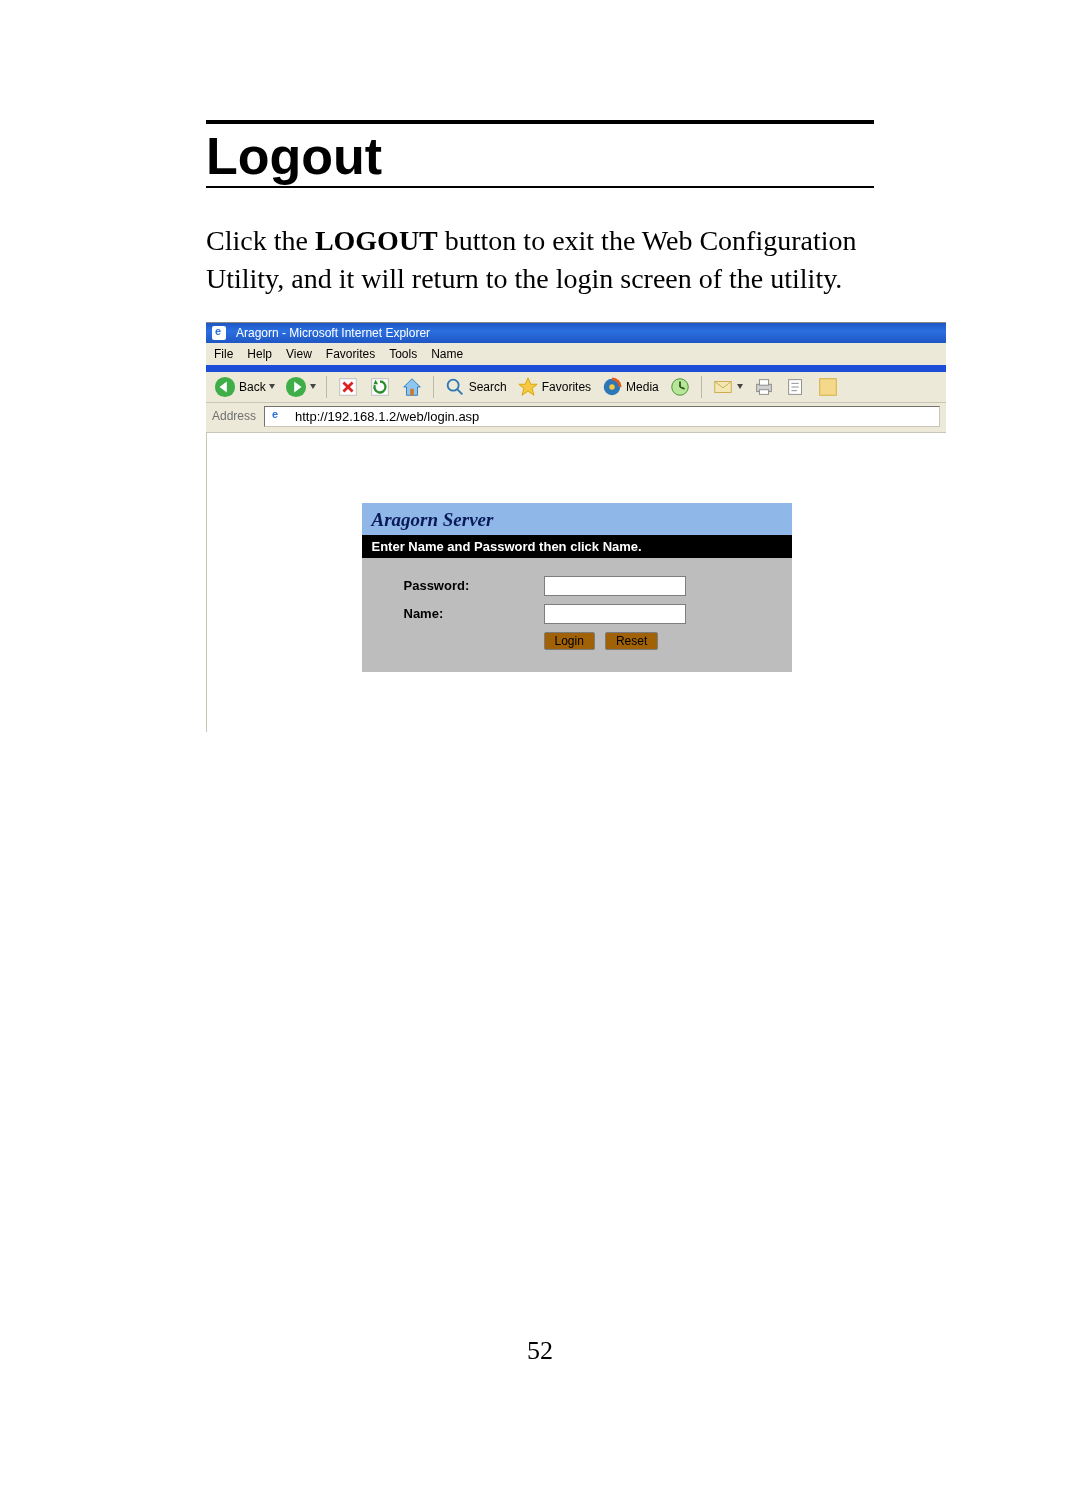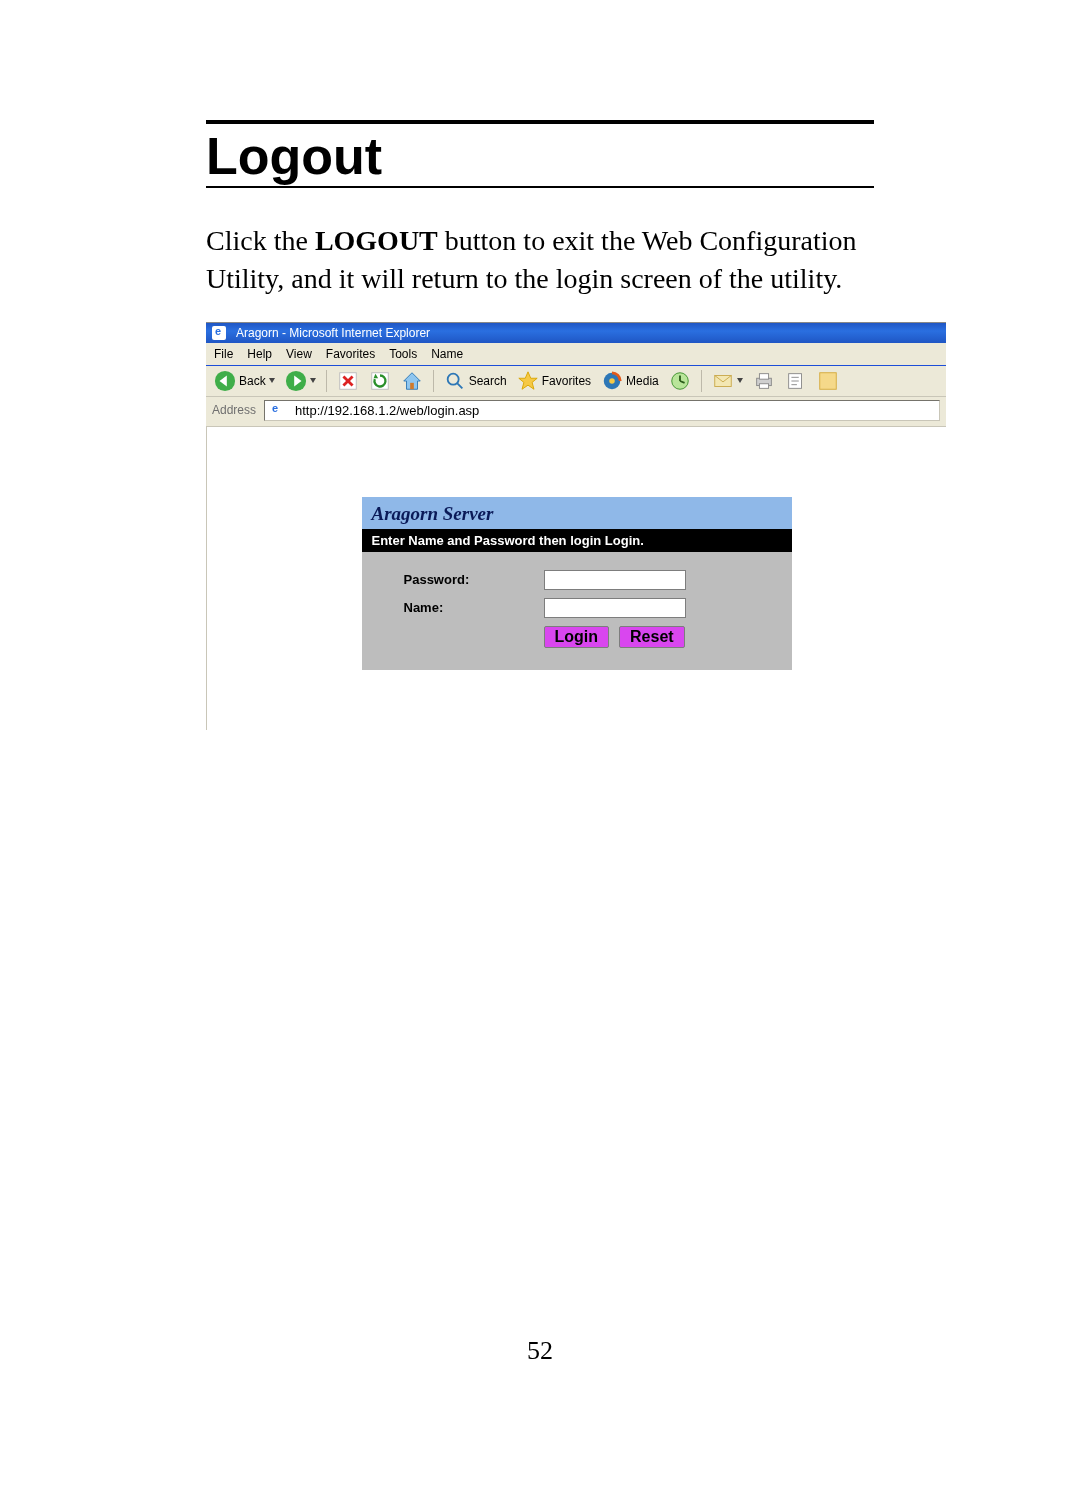--- a/index.html
+++ b/index.html
@@ -73,21 +73,21 @@
     font-weight: bold;
     font-size: 11px;
     position: absolute;
     top: -1px; left: 3px;
   }
   .menubar {
     display: flex;
     gap: 14px;
     padding: 4px 8px;
     background: #ece9d8;
-    border-bottom: 1px solid #1d4ed8;
+    border-bottom: 7px solid #1d4ed8;
     font-size: 12px;
     color: #000;
   }
 
   .toolbar {
     display: flex;
     align-items: center;
     gap: 6px;
     background: #ece9d8;
     padding: 3px 6px;
@@ -182,23 +182,23 @@
     border: 1px solid #7d7d7d;
   }
   .btn-row {
     display: flex;
     gap: 10px;
     padding-left: 170px;
     margin-top: 6px;
   }
   .win-btn {
     font-family: Tahoma, Arial, sans-serif;
-    font-size: 16px;
-    font-weight: 700;
-    background: #d946ef;
+    font-size: 12px;
+    font-weight: 400;
+    background: #a16207;
     border: 1px solid #7d7d7d;
     border-radius: 2px;
     padding: 1px 10px;
   }
 
   .page-number {
     position: absolute;
     bottom: 120px;
     left: 0; right: 0;
     text-align: center;
@@ -349,21 +349,21 @@
       <span class="addr-label">Address</span>
       <div class="addr-field">
         <span class="ie-icon"></span>
         <span>http://192.168.1.2/web/login.asp</span>
       </div>
     </div>
 
     <div class="content-area">
       <div class="login-panel-wrap">
         <div class="login-header">Aragorn Server</div>
-        <div class="login-instr">Enter Name and Password then login Login.</div>
+        <div class="login-instr">Enter Name and Password then click Name.</div>
         <div class="login-form">
           <div class="form-row">
             <div class="form-label">Password:</div>
             <div class="form-input"></div>
           </div>
           <div class="form-row">
             <div class="form-label">Name:</div>
             <div class="form-input"></div>
           </div>
           <div class="btn-row">

